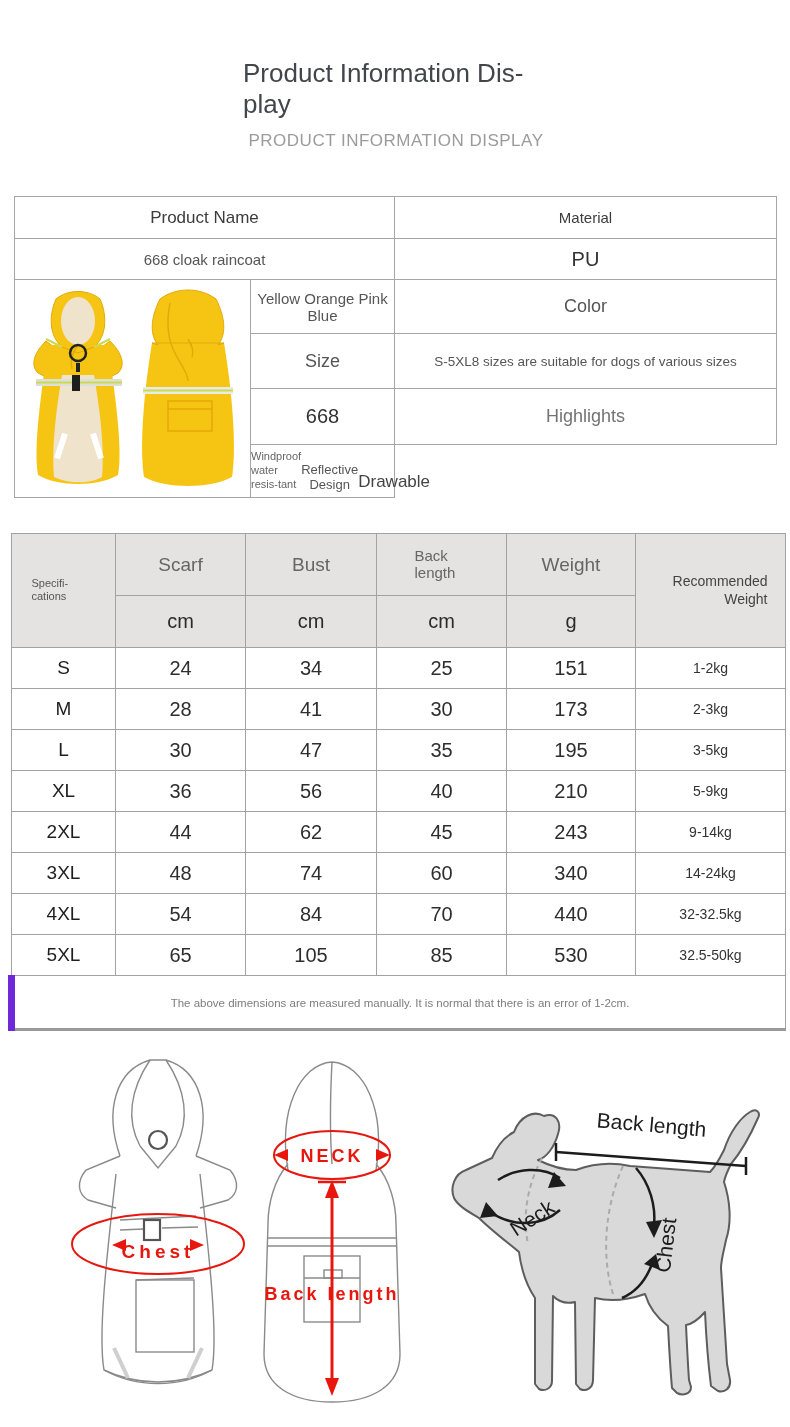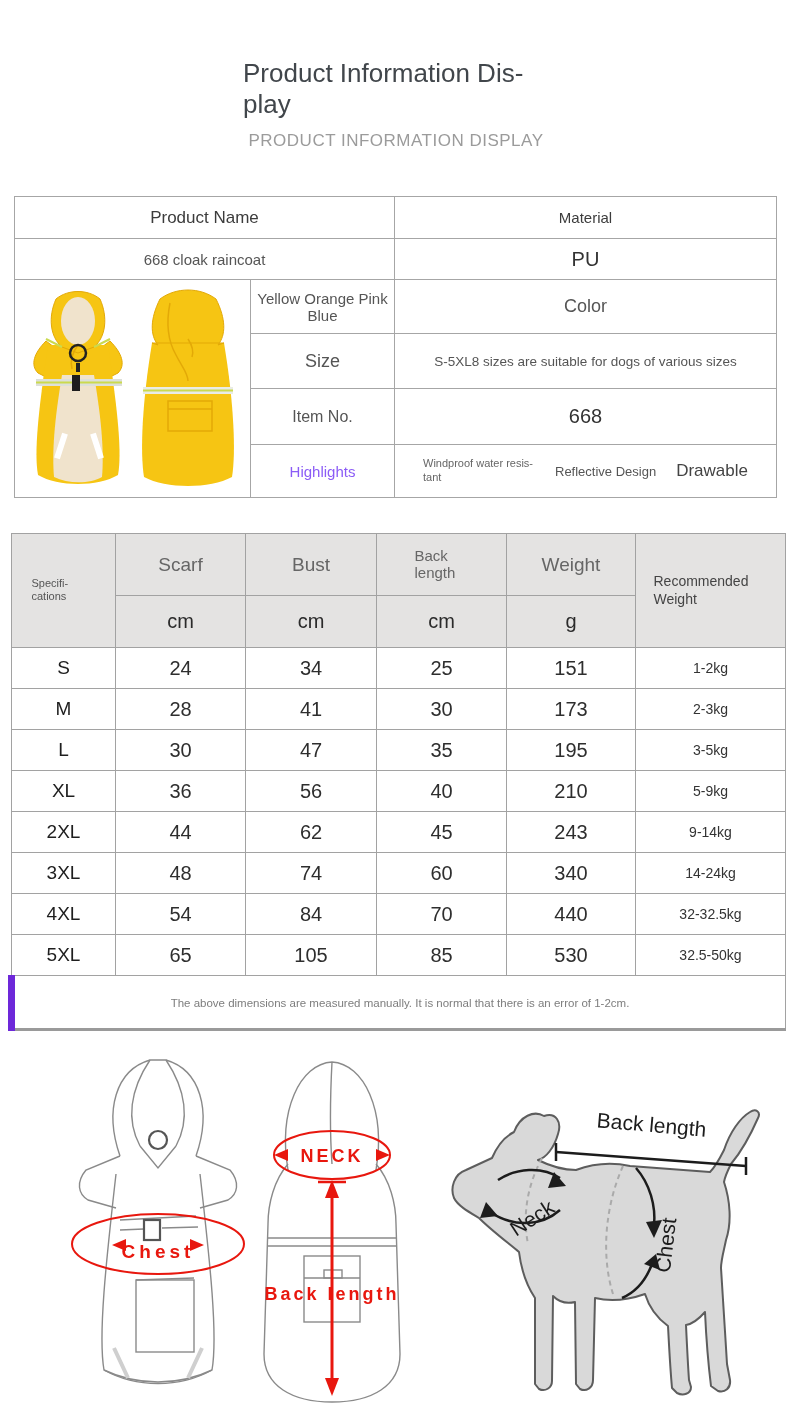--- a/index.html
+++ b/index.html
@@ -16,43 +16,43 @@
   .info-table{position:absolute;left:14px;top:196px;width:762px;
               display:grid;grid-template-columns:236px 144px 382px;
               grid-template-rows:42px 41px 54px 55px 56px 53px;
               border-top:1px solid #a6a6a6;border-left:1px solid #a6a6a6;}
   .info-table .cell{border-right:1px solid #a6a6a6;border-bottom:1px solid #a6a6a6;
               display:flex;align-items:center;justify-content:center;text-align:center;}
   .span2{grid-column:1 / 3;}
   .imgcell{grid-row:3 / 7;grid-column:1 / 2;}
   .lab-big{font-size:18px;color:#555;}
   .lab-mid{font-size:16px;color:#555;}
-  .lab-sm{font-size:15px;color:#8b5cf6;}
+  .lab-sm{font-size:18px;color:#737373;}
   .v-name{font-size:17px;color:#3c3c3c;}
   .v-mat{font-size:15px;color:#3c3c3c;}
   .v-prod{font-size:15px;color:#555;}
   .v-pu{font-size:20px;color:#333;}
   .v-color{font-size:15px;color:#555;}
   .v-size{font-size:13.5px;color:#555;}
   .v-item{font-size:20px;color:#333;}
-  .hl-row{display:flex;align-items:center;justify-content:space-evenly;width:100%;padding:0 8px;}
+  .hl-row{display:flex;align-items:flex-end;justify-content:space-evenly;width:100%;padding:0 8px;}
   .hl-0{font-size:11px;color:#666;width:112px;text-align:left;line-height:1.25;}
   .hl-1{font-size:13px;color:#555;}
   .hl-2{font-size:17px;color:#444;}
 
   
   table.spec{position:absolute;left:8px;top:533px;border-collapse:collapse;table-layout:fixed;
              width:774px;}
   table.spec td,table.spec th{border:1px solid #a2a2a2;text-align:center;vertical-align:middle;
              font-weight:normal;padding:0;}
   table.spec .hdr{background:#e4e3e2;}
   .h-col{font-size:19px;color:#666;}
   .h-bl span{display:inline-block;width:54px;text-align:left;font-size:15px;color:#666;line-height:1.15;}
   .h-spec span{display:inline-block;width:64px;text-align:left;font-size:11px;color:#555;line-height:1.25;}
-  .h-rec span{display:inline-block;width:114px;text-align:left;font-size:14px;color:#444;line-height:1.25;}
+  .h-rec span{display:inline-block;width:114px;text-align:right;font-size:14px;color:#444;line-height:1.25;}
   .h-unit{font-size:20px;font-weight:bold;color:#2b2b2b;}
   .c-size{font-size:19px;font-weight:bold;color:#1e1e1e;}
   .c-num{font-size:20px;color:#2e2e2e;}
   .c-kg{font-size:14px;color:#333;}
   tr.note-row td{border-left:7px solid #6d28d9;border-right:1px solid #a2a2a2;
                  border-bottom:3px solid #9a9a9a;height:52px;}
   .note-text{font-size:11.5px;color:#7d7d7d;}
 
   
   .diagrams{position:absolute;left:0;top:1038px;width:790px;height:389px;}
@@ -106,21 +106,20 @@
         </g>
       </svg>
     </div>
 
     <div class="cell v-color">Yellow Orange Pink Blue</div>
     <div class="cell lab-big">Color</div>
 
     <div class="cell lab-big">Size</div>
     <div class="cell v-size">S-5XL8 sizes are suitable for dogs of various sizes</div>
 
-    <div class="cell lab-mid">Item No.</div>
     <div class="cell v-item">668</div>
 
     <div class="cell lab-sm">Highlights</div>
     <div class="cell">
       <div class="hl-row">
         <span class="hl-0">Windproof water resis-tant</span>
         <span class="hl-1">Reflective Design</span>
         <span class="hl-2">Drawable</span>
       </div>
     </div>

